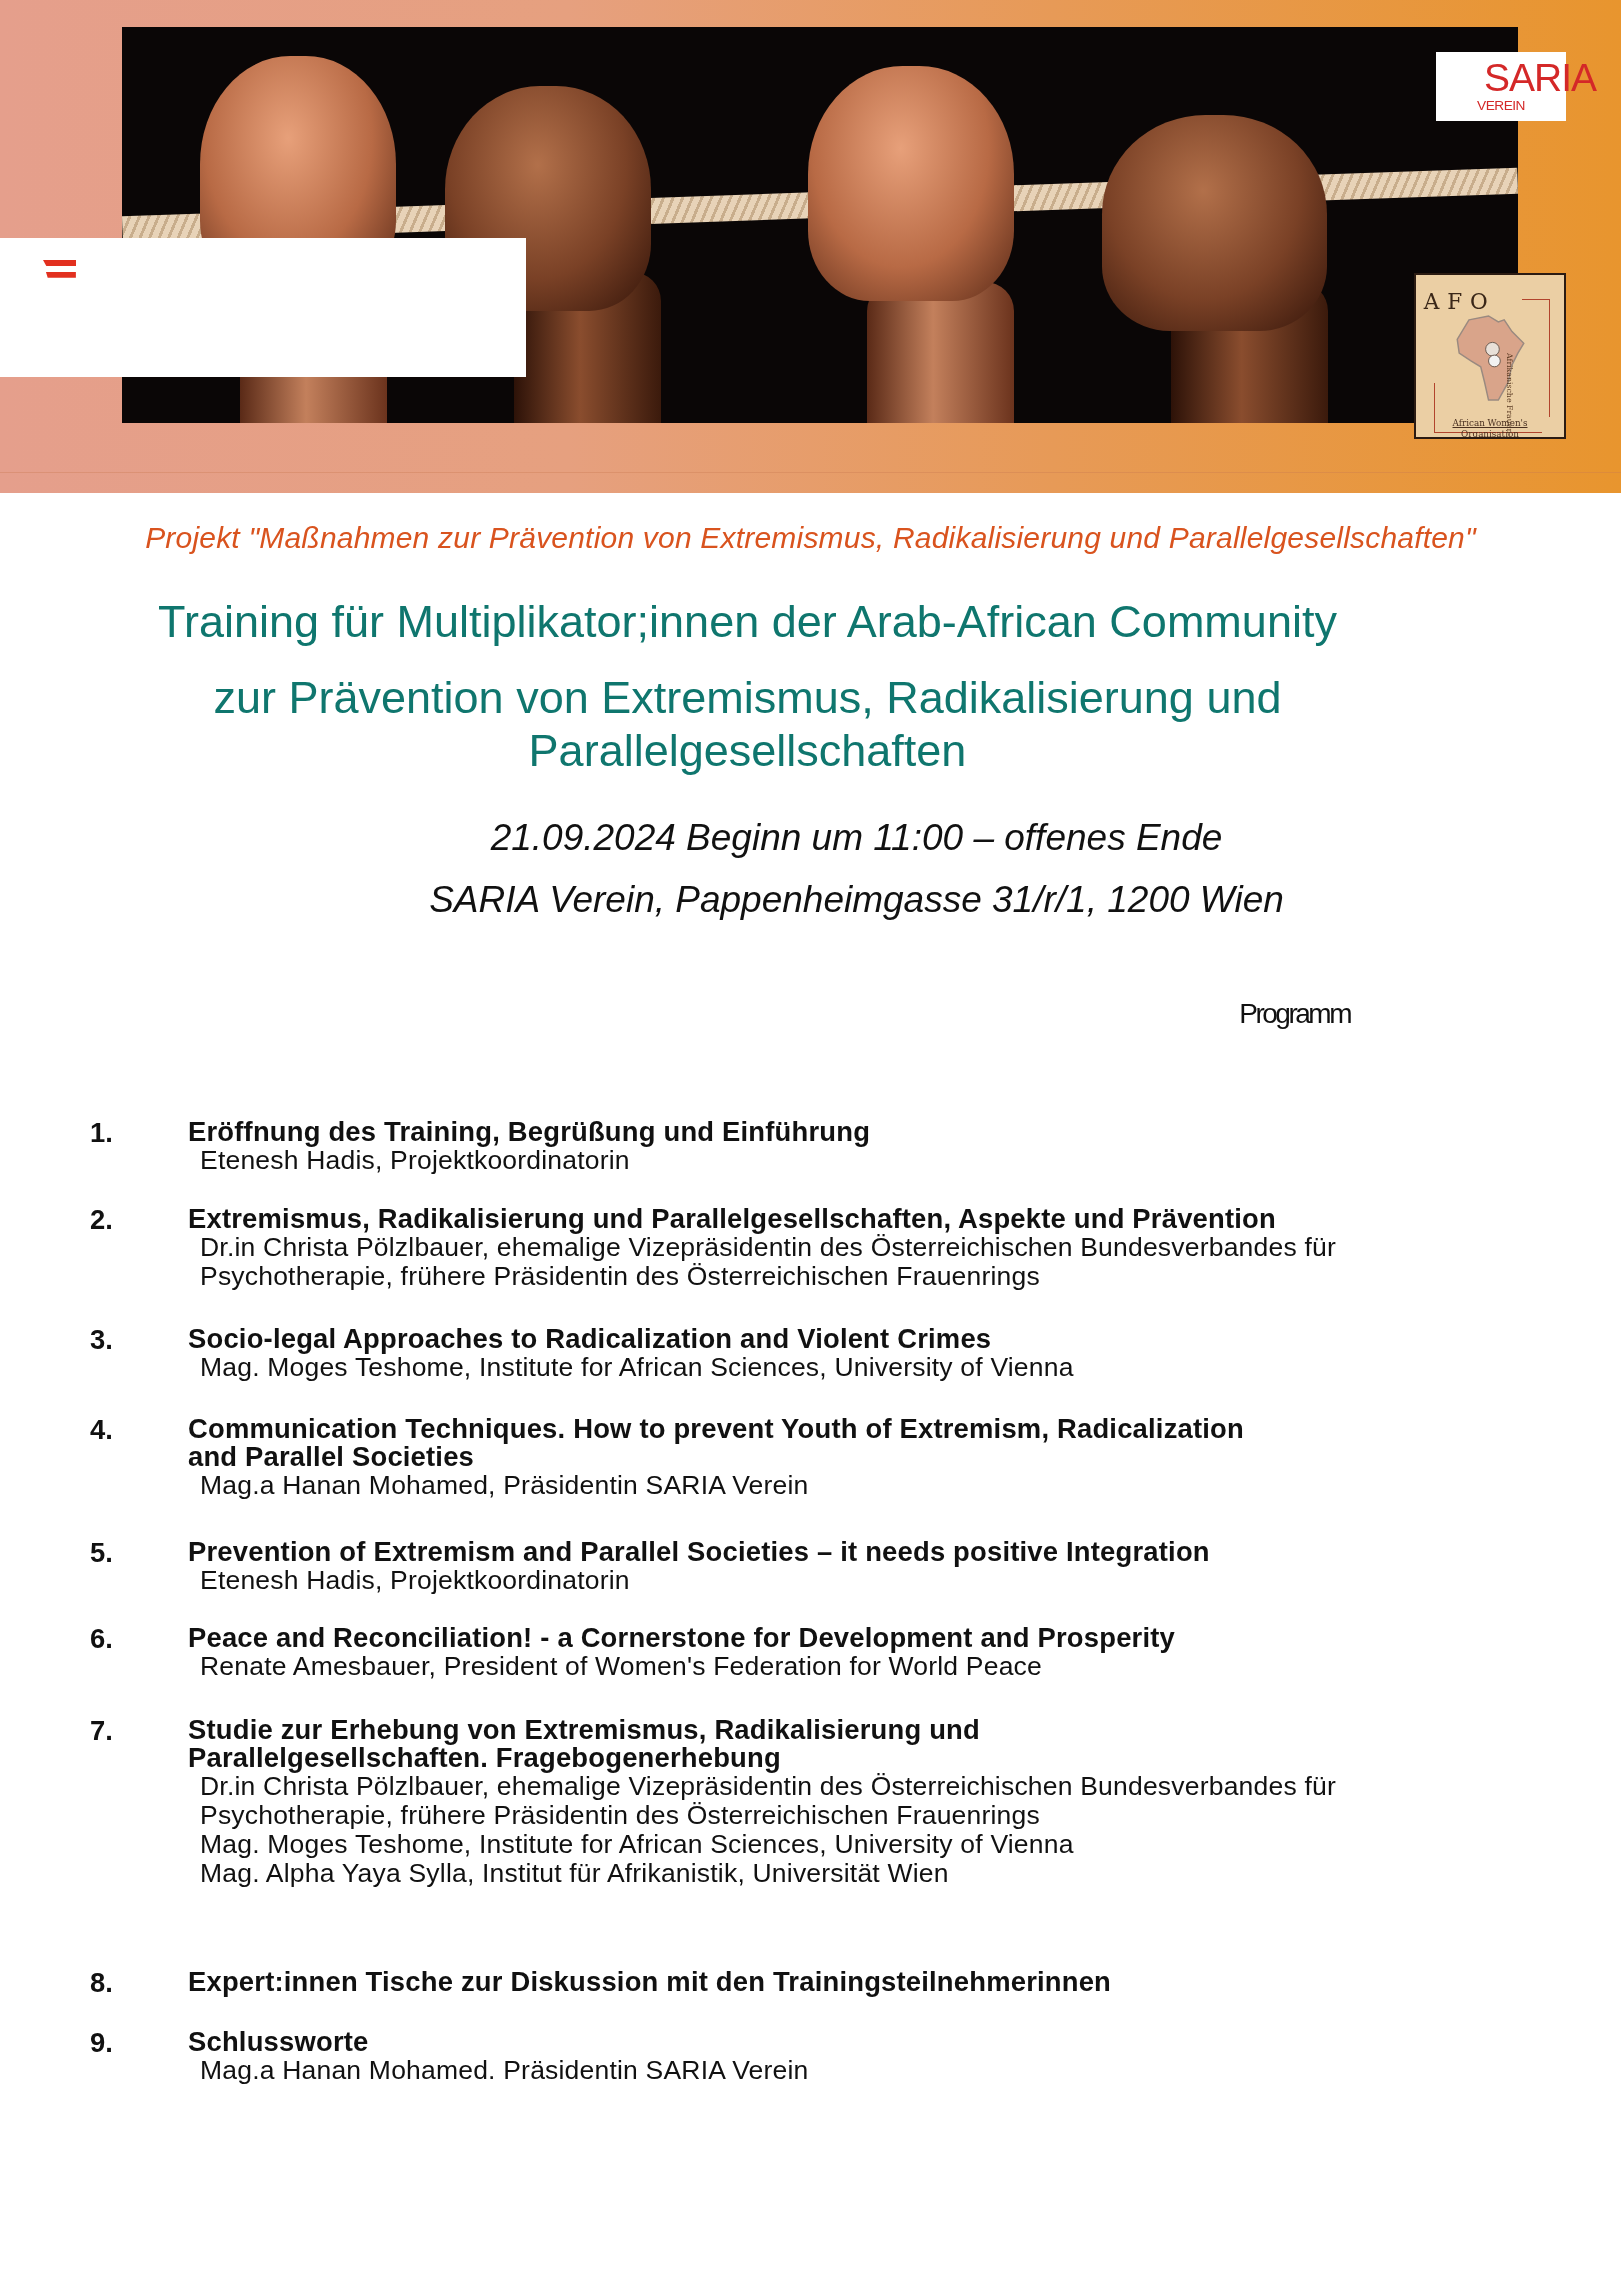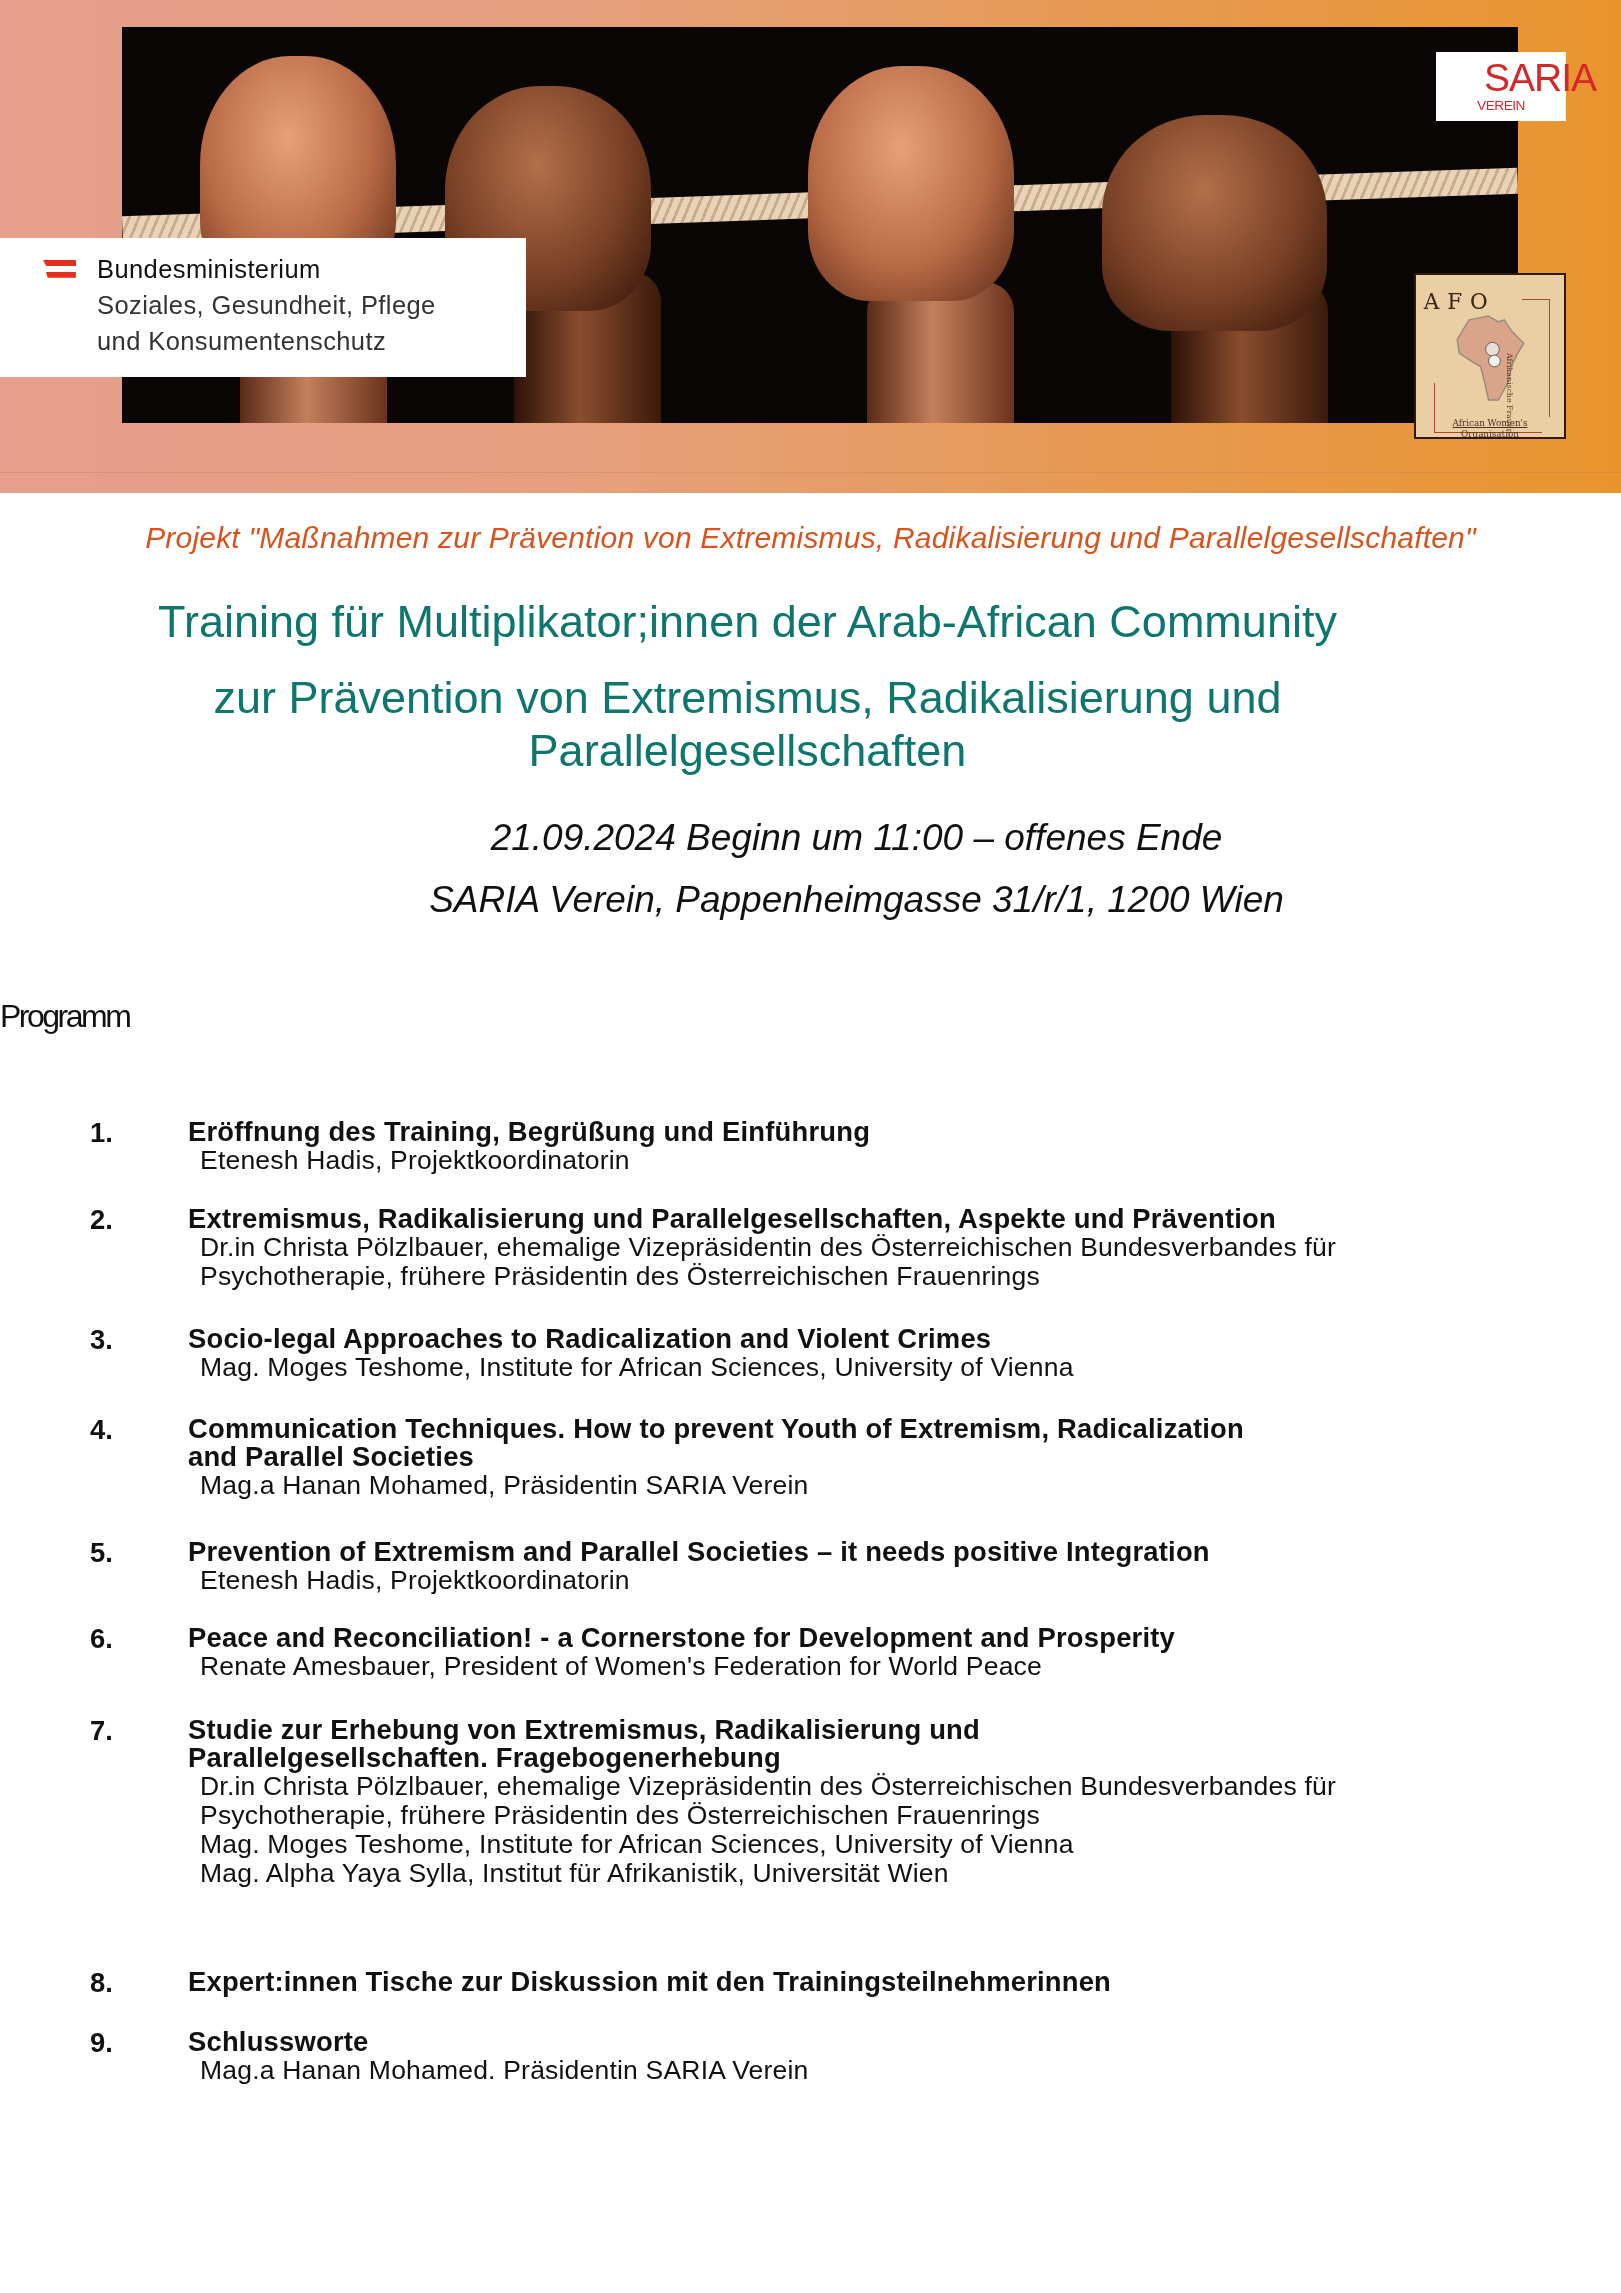--- a/index.html
+++ b/index.html
@@ -50,22 +50,22 @@
   
   .project { position: absolute; left: 0; width: 1621px; top: 521px; text-align: center;
              font-style: italic; font-size: 30px; color: #d9531e; letter-spacing: 0.2px; }
   .title { position: absolute; left: 0; width: 1495px; text-align: center; font-size: 45px; color: #0f766e; }
   .title.t1 { top: 596px; }
   .title.t2 { top: 672px; }
   .title.t3 { top: 725px; }
   .subinfo { position: absolute; left: 0; width: 1621px; text-align: center; font-style: italic; font-size: 37px; color: #111; padding-left: 46px; }
   .subinfo.date { top: 817px; }
   .subinfo.addr { top: 879px; }
-  .programm-h { position: absolute; left: 0; width: 1350px; top: 998px; text-align: left;
-                font-size: 32px; letter-spacing: -2.5px; color: #111; }
+  .programm-h { position: absolute; left: 0; width: 1350px; top: 998px; text-align: right;
+                font-size: 28px; letter-spacing: -2.5px; color: #111; }
 
   
   .item { position: absolute; left: 90px; width: 1451px; }
   .item .num { position: absolute; left: 0; top: 0; font-weight: bold; font-size: 27.4px; line-height: 29px; }
   .item .body { position: absolute; left: 98px; top: 0; width: 1353px; }
   .item .topic { font-weight: bold; font-size: 27.4px; line-height: 28px; letter-spacing: 0.2px; white-space: pre-line; }
   .item .speaker { font-size: 26.5px; line-height: 29px; letter-spacing: 0.2px; white-space: nowrap; margin-left: 12px; }
 </style>
 </head>
 <body>
@@ -82,25 +82,20 @@
     <div class="wrist" style="left:745px; top:255px; width:147px; height:147px;"></div>
     <div class="fist" style="left:686px; top:39px; width:206px; height:235px;"></div>
     <div class="wrist dark" style="left:1049px; top:255px; width:157px; height:147px;"></div>
     <div class="fist dark" style="left:980px; top:88px; width:225px; height:216px;"></div>
   </div>
 
   <div class="ministry"></div>
   <div class="flag">
     <div class="bar b1"></div>
       <div class="bar b2"></div>
-  </div>
-  <div class="ministry-text">
-    <div class="l1">Bundesministerium</div>
-    <div class="l2">Soziales, Gesundheit, Pflege</div>
-    <div class="l3">und Konsumentenschutz</div>
   </div>
 
   <div class="saria">
     <div class="big">SARIA</div>
     <div class="small">VEREIN</div>
   </div>
 
   <div class="awo">
     <div class="letters">AFO</div>
     <div class="rline-top"></div>

